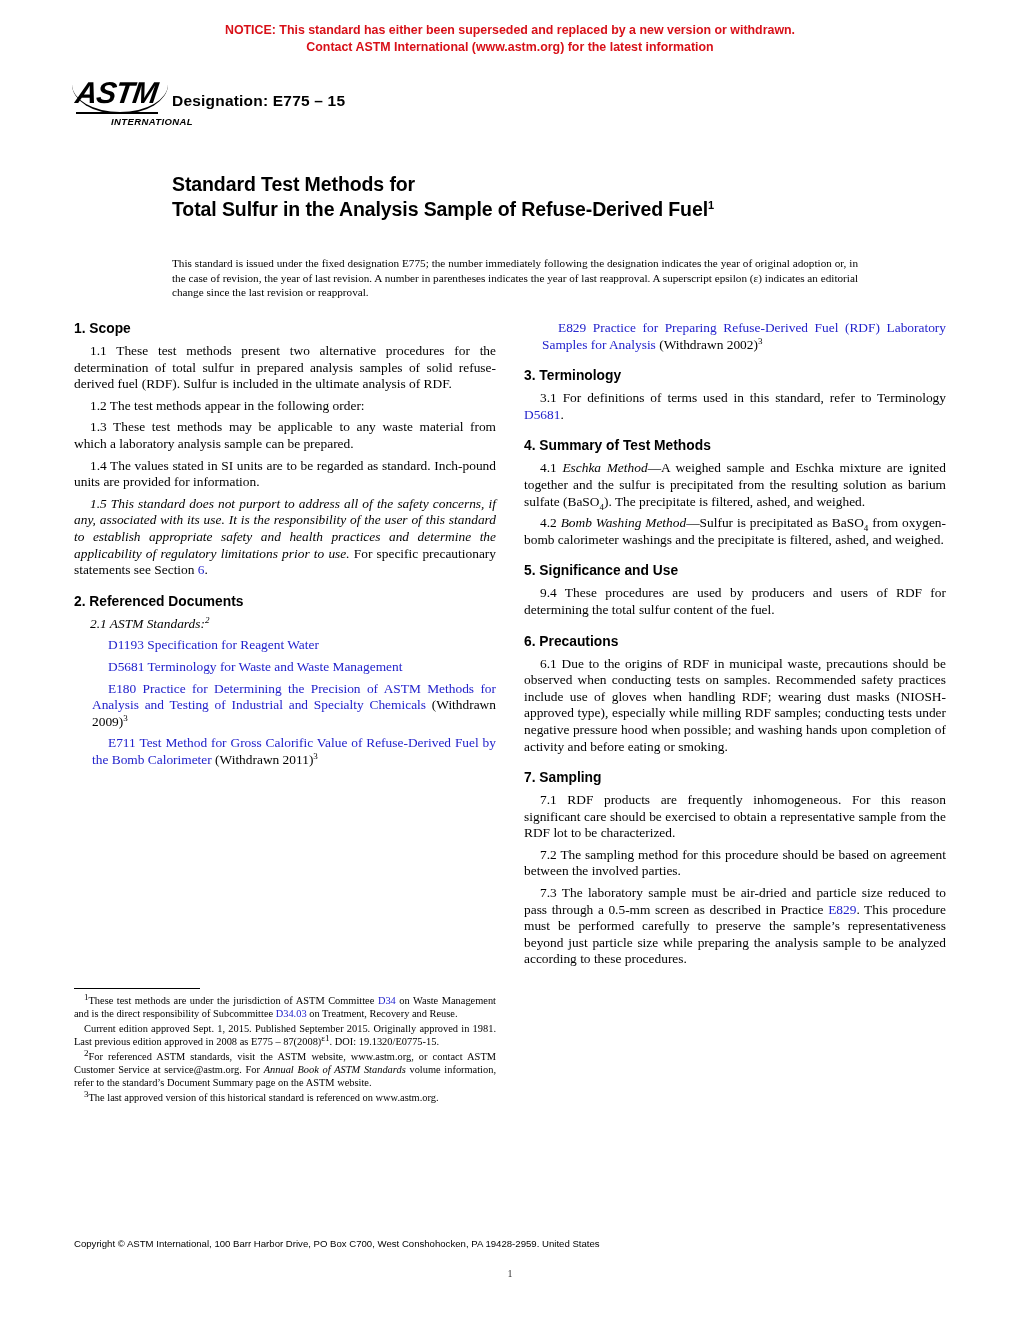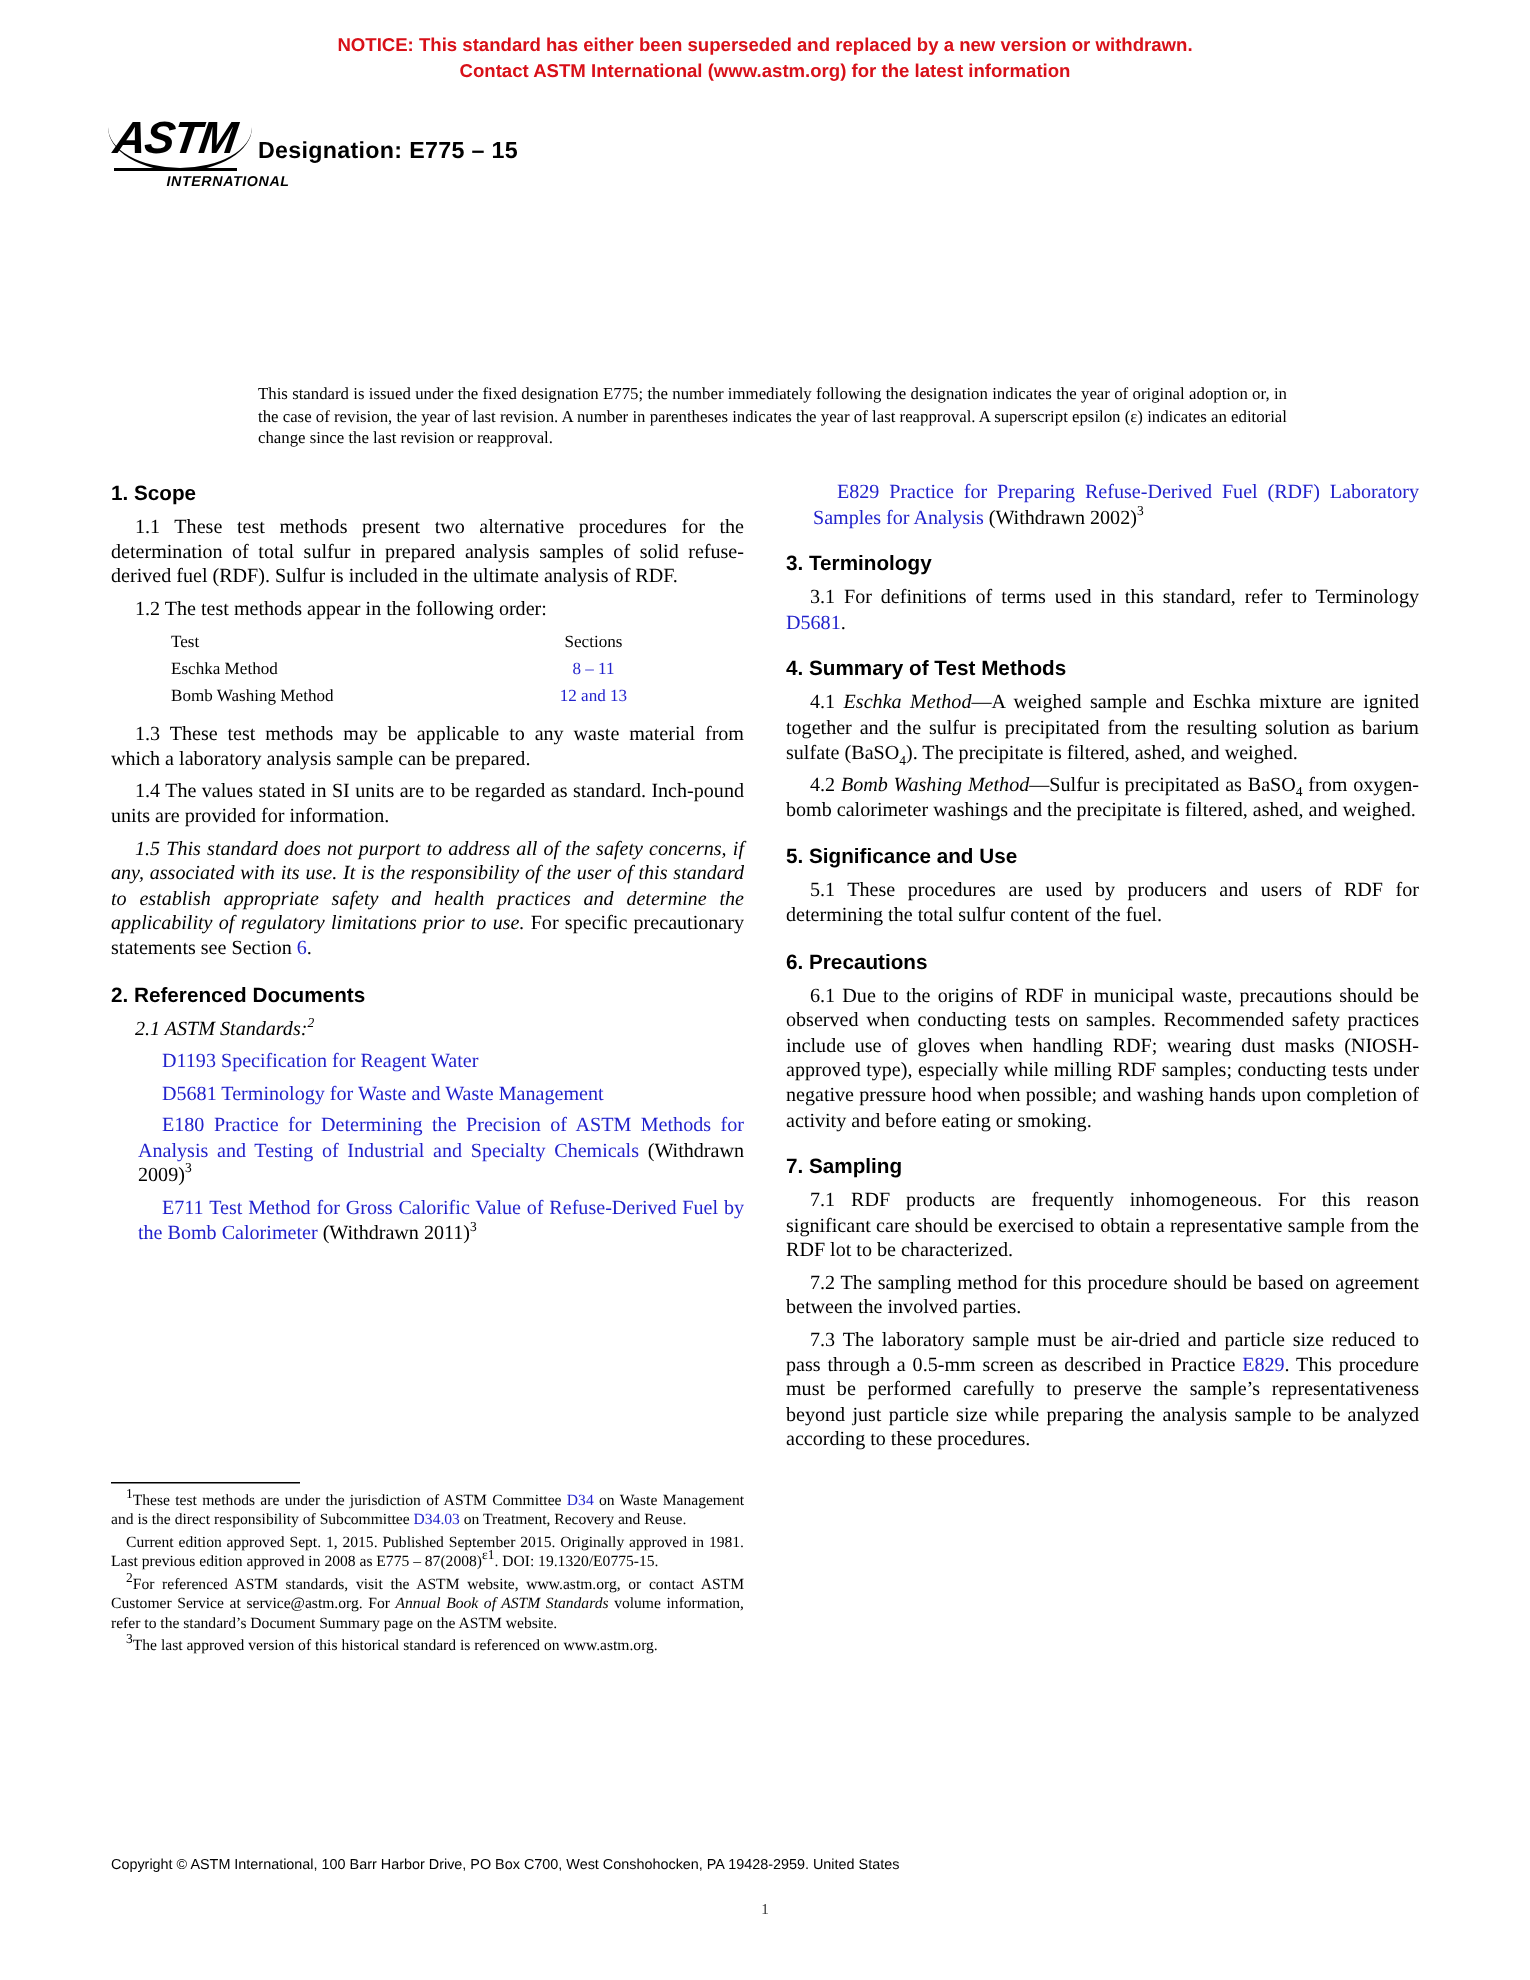--- a/index.html
+++ b/index.html
@@ -233,45 +233,35 @@
   <div class="header">
     <div class="astm-logo">
       <div class="swoosh"></div>
       <div class="word">ASTM</div>
       <div class="bar"></div>
       <div class="intl">INTERNATIONAL</div>
     </div>
     <div class="designation">Designation: E775 – 15</div>
   </div>
 
+  <div class="title-block">
+    <h1>
+      <span>Standard Test Methods for</span><br>
+      <span>Total Sulfur in the Analysis Sample of Refuse-Derived Fuel</span><sup>1</sup>
+    </h1>
+  </div>
 
   <div class="preamble">This standard is issued under the fixed designation E775; the number immediately following the designation indicates the year of original adoption or, in the case of revision, the year of last revision. A number in parentheses indicates the year of last reapproval. A superscript epsilon (ε) indicates an editorial change since the last revision or reapproval.</div>
 
   <div class="col left">
 
     <h2 class="sec" style="margin-top:0">1.  Scope</h2>
     <p>1.1  These test methods present two alternative procedures for the determination of total sulfur in prepared analysis samples of solid refuse-derived fuel (RDF). Sulfur is included in the ultimate analysis of RDF.</p>
     <p>1.2  The test methods appear in the following order:</p>
 
-    <table class="secttable">
-      <tbody>
-          <tr>
-        <th>Test</th>
-        <th class="r">Sections</th>
-      </tr>
-      <tr>
-        <td>Eschka Method</td>
-        <td class="r">8 – 11</td>
-      </tr>
-      <tr>
-        <td>Bomb Washing Method</td>
-        <td class="r">12 and 13</td>
-      </tr>
-    </tbody>
-      </table>
 
     <p>1.3  These test methods may be applicable to any waste material from which a laboratory analysis sample can be prepared.</p>
     <p>1.4  The values stated in SI units are to be regarded as standard. Inch-pound units are provided for information.</p>
     <p><span class="ital">1.5  This standard does not purport to address all of the safety concerns, if any, associated with its use. It is the responsibility of the user of this standard to establish appropriate safety and health practices and determine the applicability of regulatory limitations prior to use.</span><span> For specific precautionary statements see Section </span><span class="blue">6</span><span>.</span></p>
 
     <h2 class="sec">2.  Referenced Documents</h2>
     <p class="ital"><span>2.1  ASTM Standards:</span><sup>2</sup></p>
 
     <p class="ref"><span>D1193</span><span> Specification for Reagent Water</span></p>
     <p class="ref"><span>D5681</span><span> Terminology for Waste and Waste Management</span></p>
@@ -285,21 +275,21 @@
     <p class="ref" style="margin-top:0"><span>E829</span><span> Practice for Preparing Refuse-Derived Fuel (RDF) Laboratory Samples for Analysis</span><span class="blk"> (Withdrawn 2002)</span><sup class="blk">3</sup></p>
 
     <h2 class="sec">3.  Terminology</h2>
     <p><span>3.1  For definitions of terms used in this standard, refer to Terminology </span><span class="blue">D5681</span><span>.</span></p>
 
     <h2 class="sec">4.  Summary of Test Methods</h2>
     <p><span>4.1  </span><span class="ital">Eschka Method</span><span>—A weighed sample and Eschka mixture are ignited together and the sulfur is precipitated from the resulting solution as barium sulfate (BaSO</span><sub>4</sub><span>). The precipitate is filtered, ashed, and weighed.</span></p>
     <p><span>4.2  </span><span class="ital">Bomb Washing Method</span><span>—Sulfur is precipitated as BaSO</span><sub>4</sub><span> from oxygen-bomb calorimeter washings and the precipitate is filtered, ashed, and weighed.</span></p>
 
     <h2 class="sec">5.  Significance and Use</h2>
-    <p>5.1  These procedures are used by producers and users of RDF for determining the total sulfur content of the fuel.</p>
+    <p>9.4  These procedures are used by producers and users of RDF for determining the total sulfur content of the fuel.</p>
 
     <h2 class="sec">6.  Precautions</h2>
     <p>6.1  Due to the origins of RDF in municipal waste, precautions should be observed when conducting tests on samples. Recommended safety practices include use of gloves when handling RDF; wearing dust masks (NIOSH-approved type), especially while milling RDF samples; conducting tests under negative pressure hood when possible; and washing hands upon completion of activity and before eating or smoking.</p>
 
     <h2 class="sec">7.  Sampling</h2>
     <p>7.1  RDF products are frequently inhomogeneous. For this reason significant care should be exercised to obtain a representative sample from the RDF lot to be characterized.</p>
     <p>7.2  The sampling method for this procedure should be based on agreement between the involved parties.</p>
     <p><span>7.3  The laboratory sample must be air-dried and particle size reduced to pass through a 0.5-mm screen as described in Practice </span><span class="blue">E829</span><span>. This procedure must be performed carefully to preserve the sample’s representativeness beyond just particle size while preparing the analysis sample to be analyzed according to these procedures.</span></p>
 
   </div>

